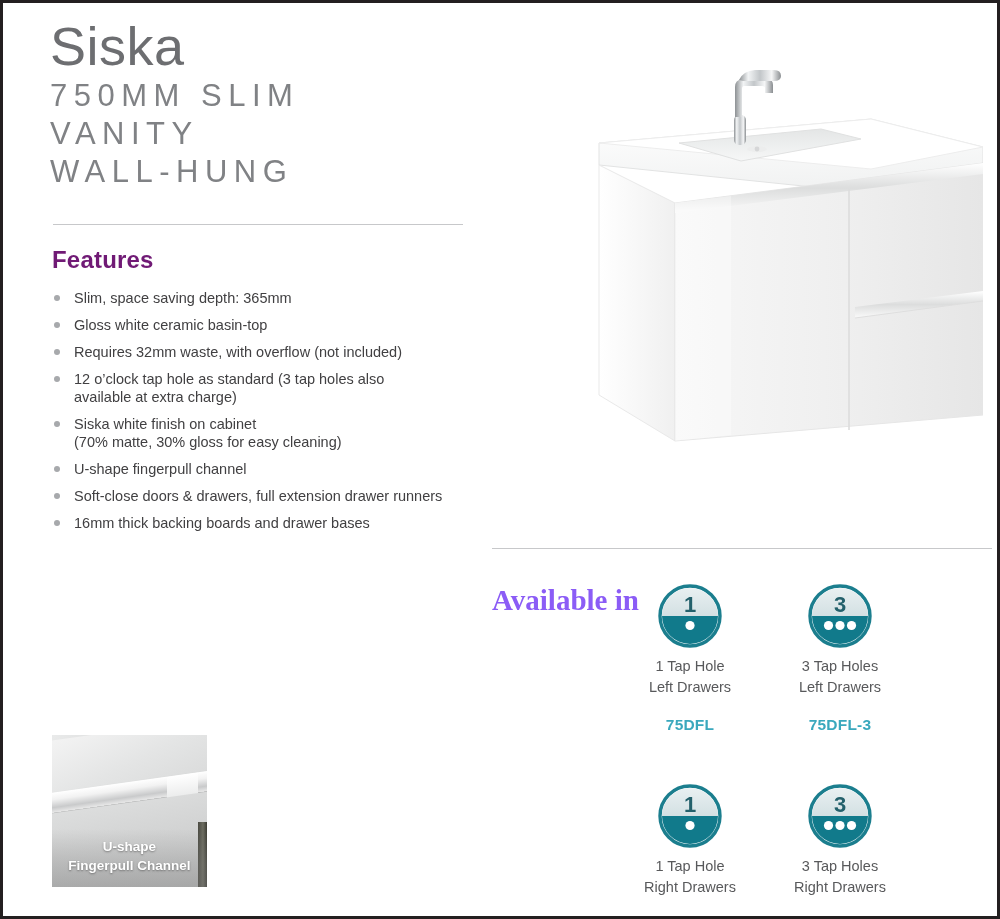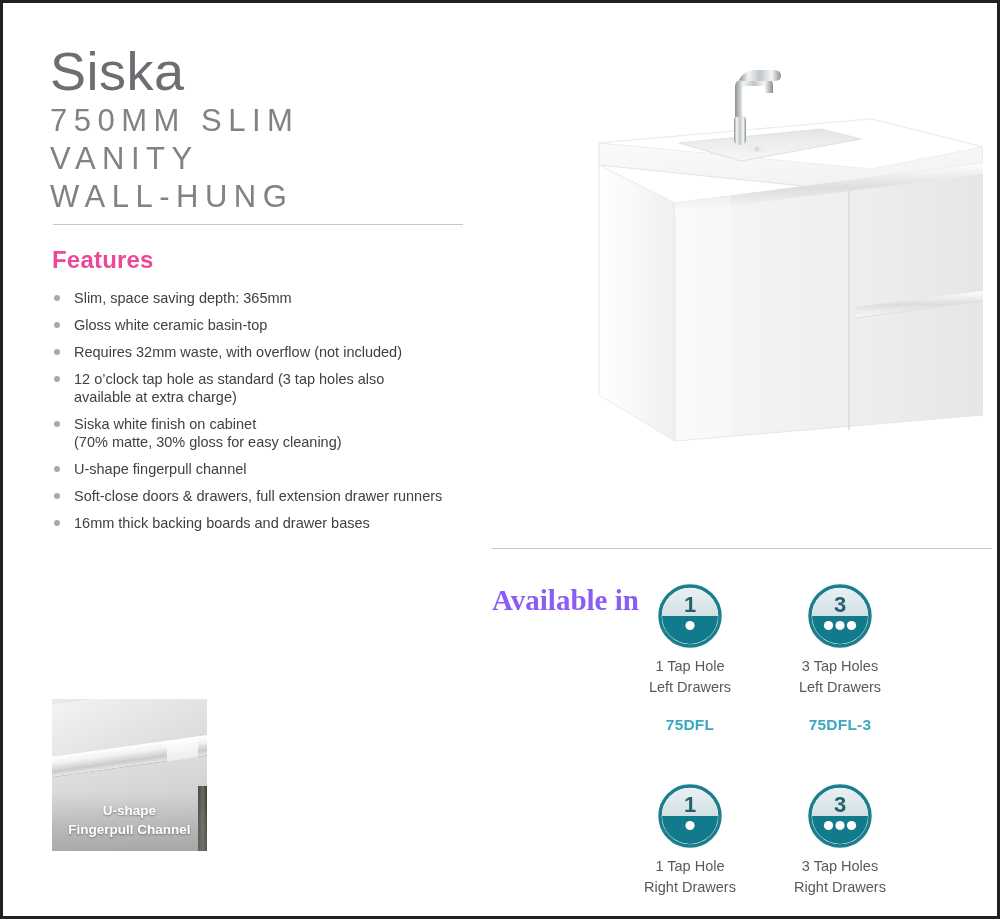--- a/index.html
+++ b/index.html
@@ -13,54 +13,54 @@
     box-sizing:border-box;
     border:3px solid #231f20;
     background:#ffffff;
   }
   .inner{position:relative;width:994px;height:913px;overflow:hidden;background:#fff;}
 
   
   .title-block{position:absolute;left:47px;top:14px;width:430px;}
   .brand{
     font-size:54px;line-height:58px;font-weight:400;
-    color:#6d6e71;letter-spacing:0.5px;margin-top:25px;
+    color:#6d6e71;letter-spacing:0.5px;
   }
   .subtitle{
     margin-top:2px;
     font-size:31px;line-height:38px;font-weight:400;
     color:#808285;letter-spacing:6.5px;
     text-transform:uppercase;
   }
   .rule-left{
     position:absolute;left:50px;top:221px;width:410px;height:1px;
     background:#c7c8ca;
   }
   .features-head{
     position:absolute;left:49px;top:243px;
-    font-size:24px;font-weight:bold;color:#ec4899;letter-spacing:0.2px;
+    font-size:24px;font-weight:bold;color:#701a75;letter-spacing:0.2px;
   }
   .feature-list{
     position:absolute;left:49px;top:286px;width:430px;
     list-style:none;margin:0;padding:0;
   }
   .feature-list li{
     position:relative;padding-left:22px;
     font-size:14.5px;line-height:18px;color:#414042;
     margin-bottom:9px;
   }
   .feature-list li .dot{
     position:absolute;left:2px;top:6px;width:6px;height:6px;
     border-radius:50%;background:#a7a9ac;
   }
   .feature-list li .l2{display:block;}
 
   
   .inset{
-    position:absolute;left:49px;top:696px;width:155px;height:152px;
+    position:absolute;left:49px;top:732px;width:155px;height:152px;
     overflow:hidden;background:#cfcfcf;
   }
   .inset .photo{
     position:absolute;inset:0;
     background:
       linear-gradient(115deg,#e9eaea 0%,#dcdddd 30%,#cfd0d0 55%,#bcbdbd 80%,#b2b3b3 100%);
   }
   .inset .panel-top{
     position:absolute;left:-10%;top:-4%;width:125%;height:52%;
     background:linear-gradient(160deg,#f4f4f4 0%,#e4e5e5 45%,#d4d5d5 100%);

